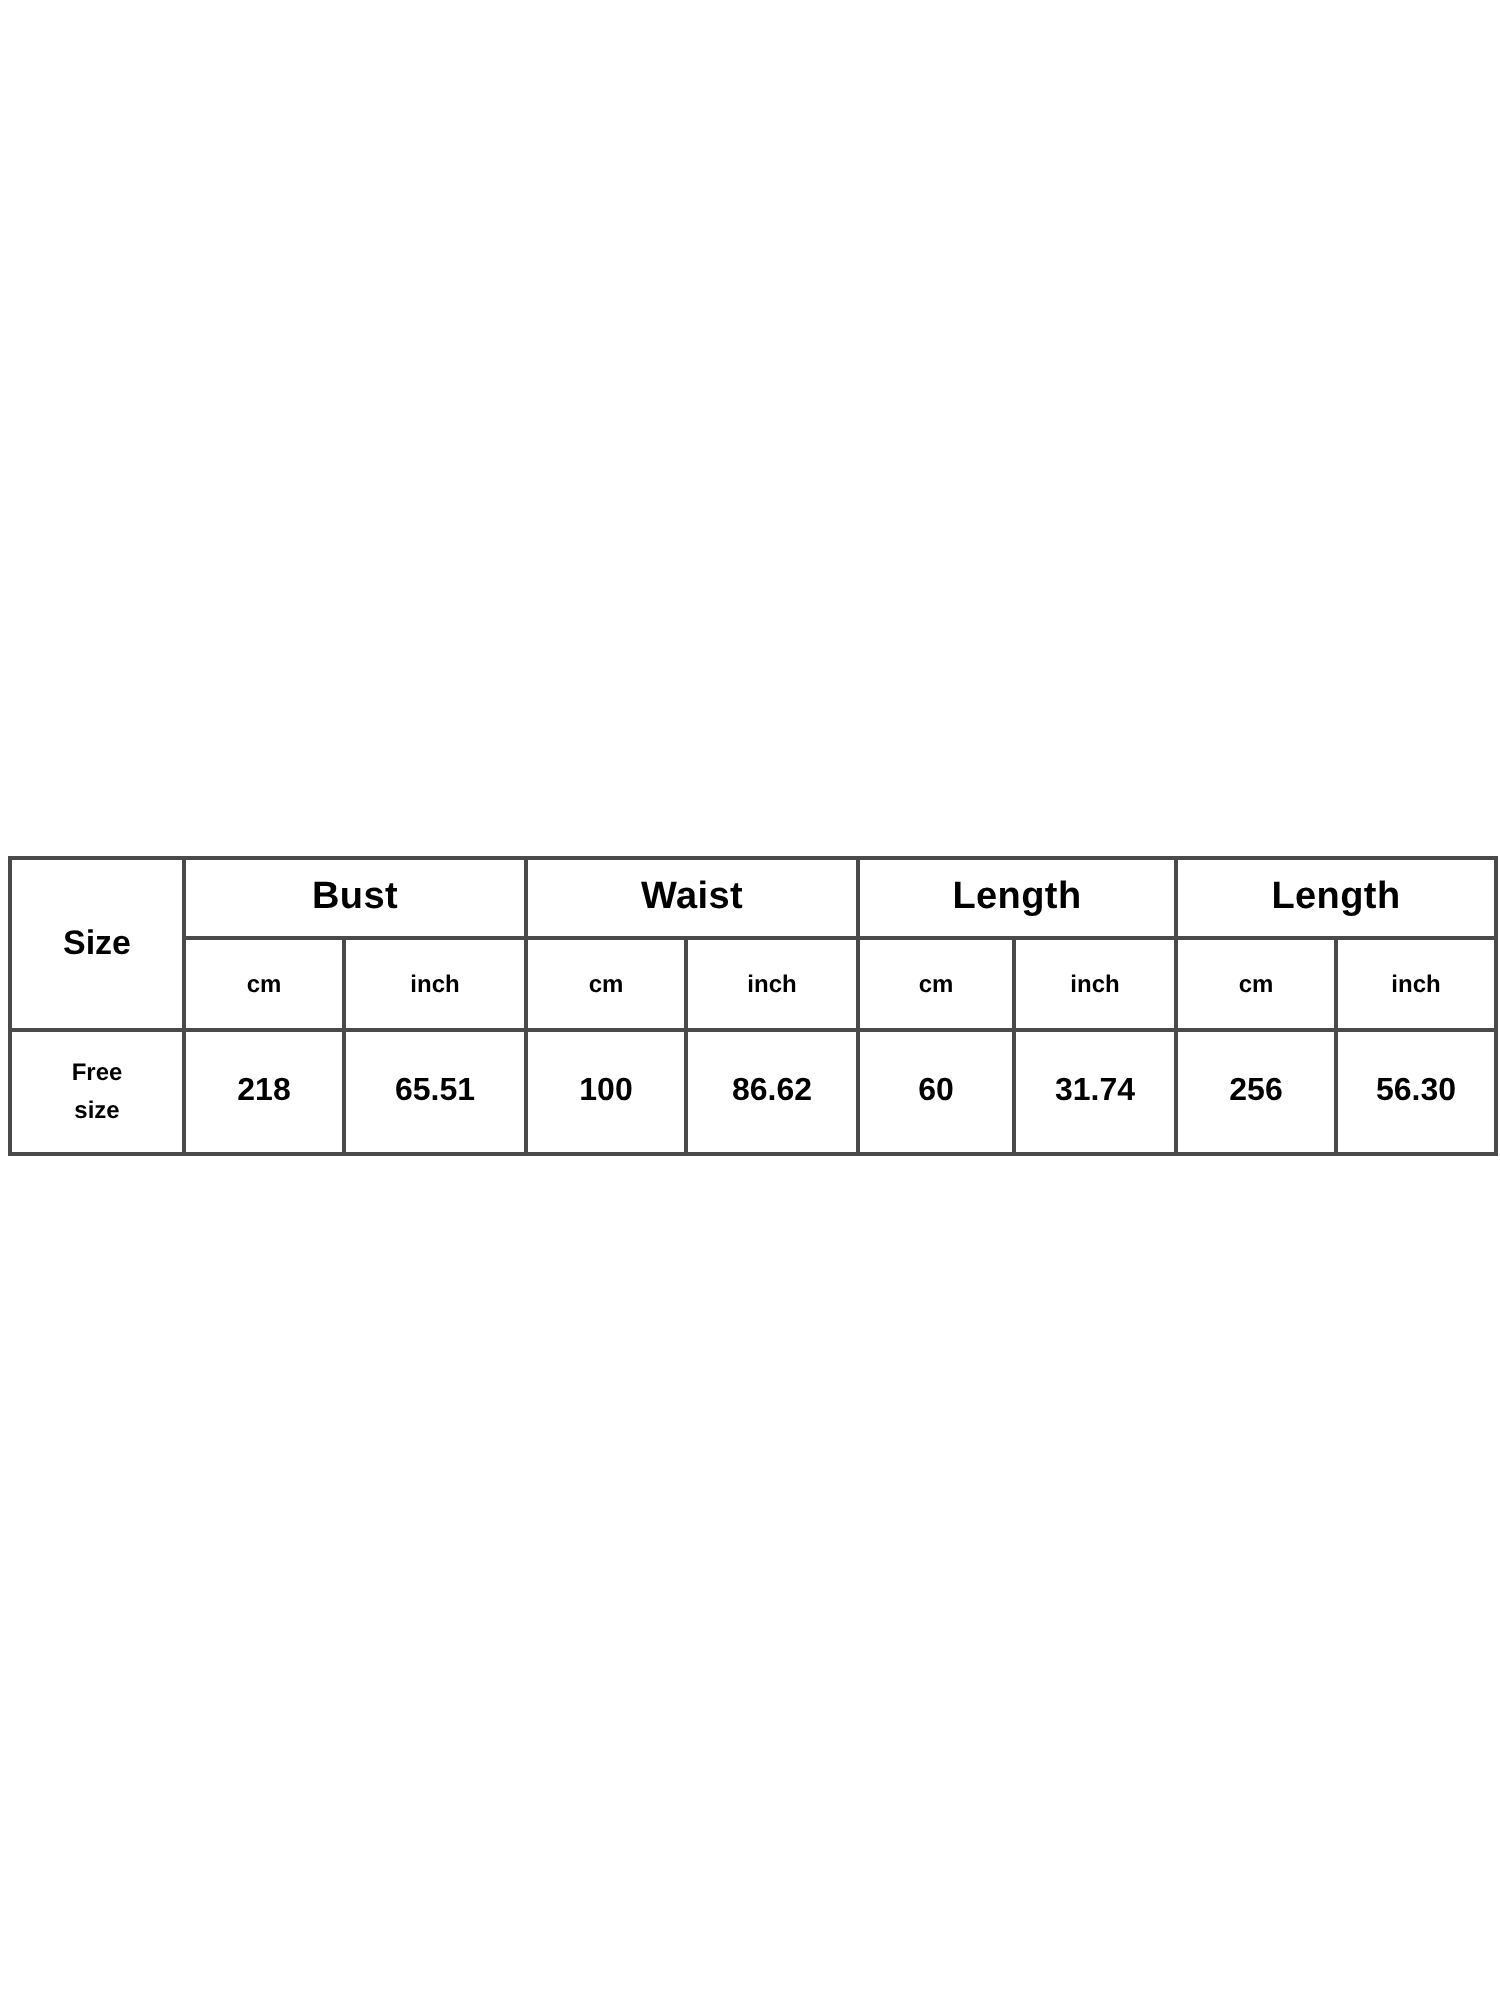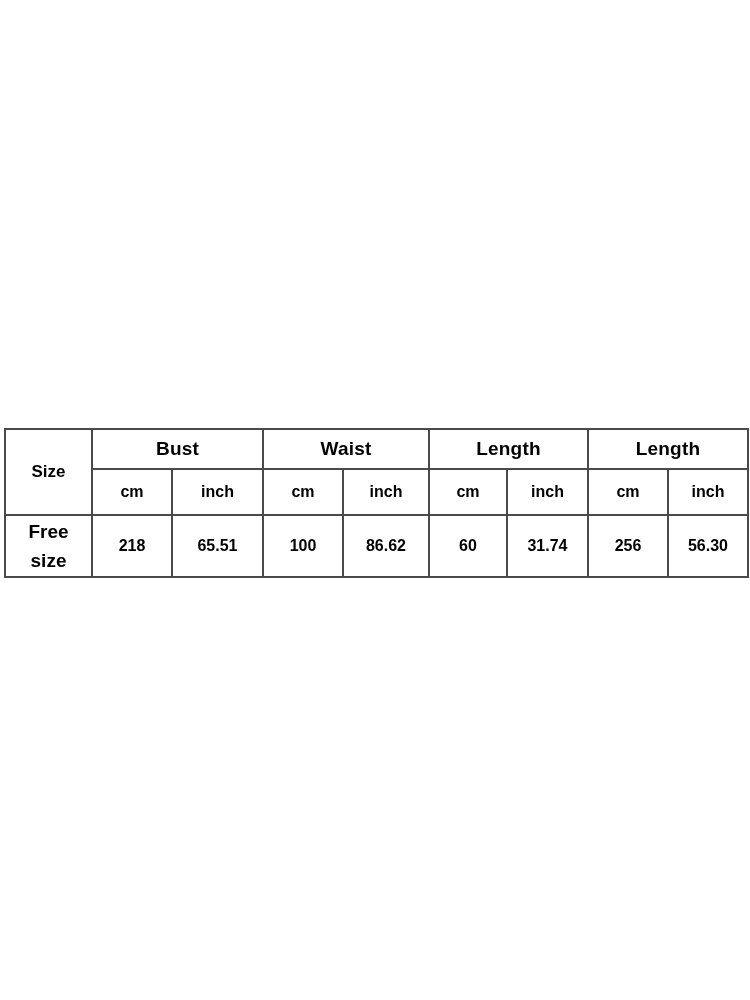--- a/index.html
+++ b/index.html
@@ -43,32 +43,32 @@
   th.grp-head {
     background: #d9d9d9;
     height: 38px;
     font-size: 19px;
     letter-spacing: 0.2px;
   }
 
   th.unit-head {
     background: #d9d9d9;
     height: 44px;
-    font-size: 16px;
+    font-size: 12px;
   }
 
   th.size-head {
     background: #d9d9d9;
     font-size: 17px;
     width: 87px;
   }
 
   td.size-cell {
     background: #ffffff;
-    font-size: 19px;
+    font-size: 12px;
     line-height: 1.55;
     height: 60px;
   }
 
   td.val {
     background: #ffffff;
     font-size: 16px;
     height: 60px;
   }
 

